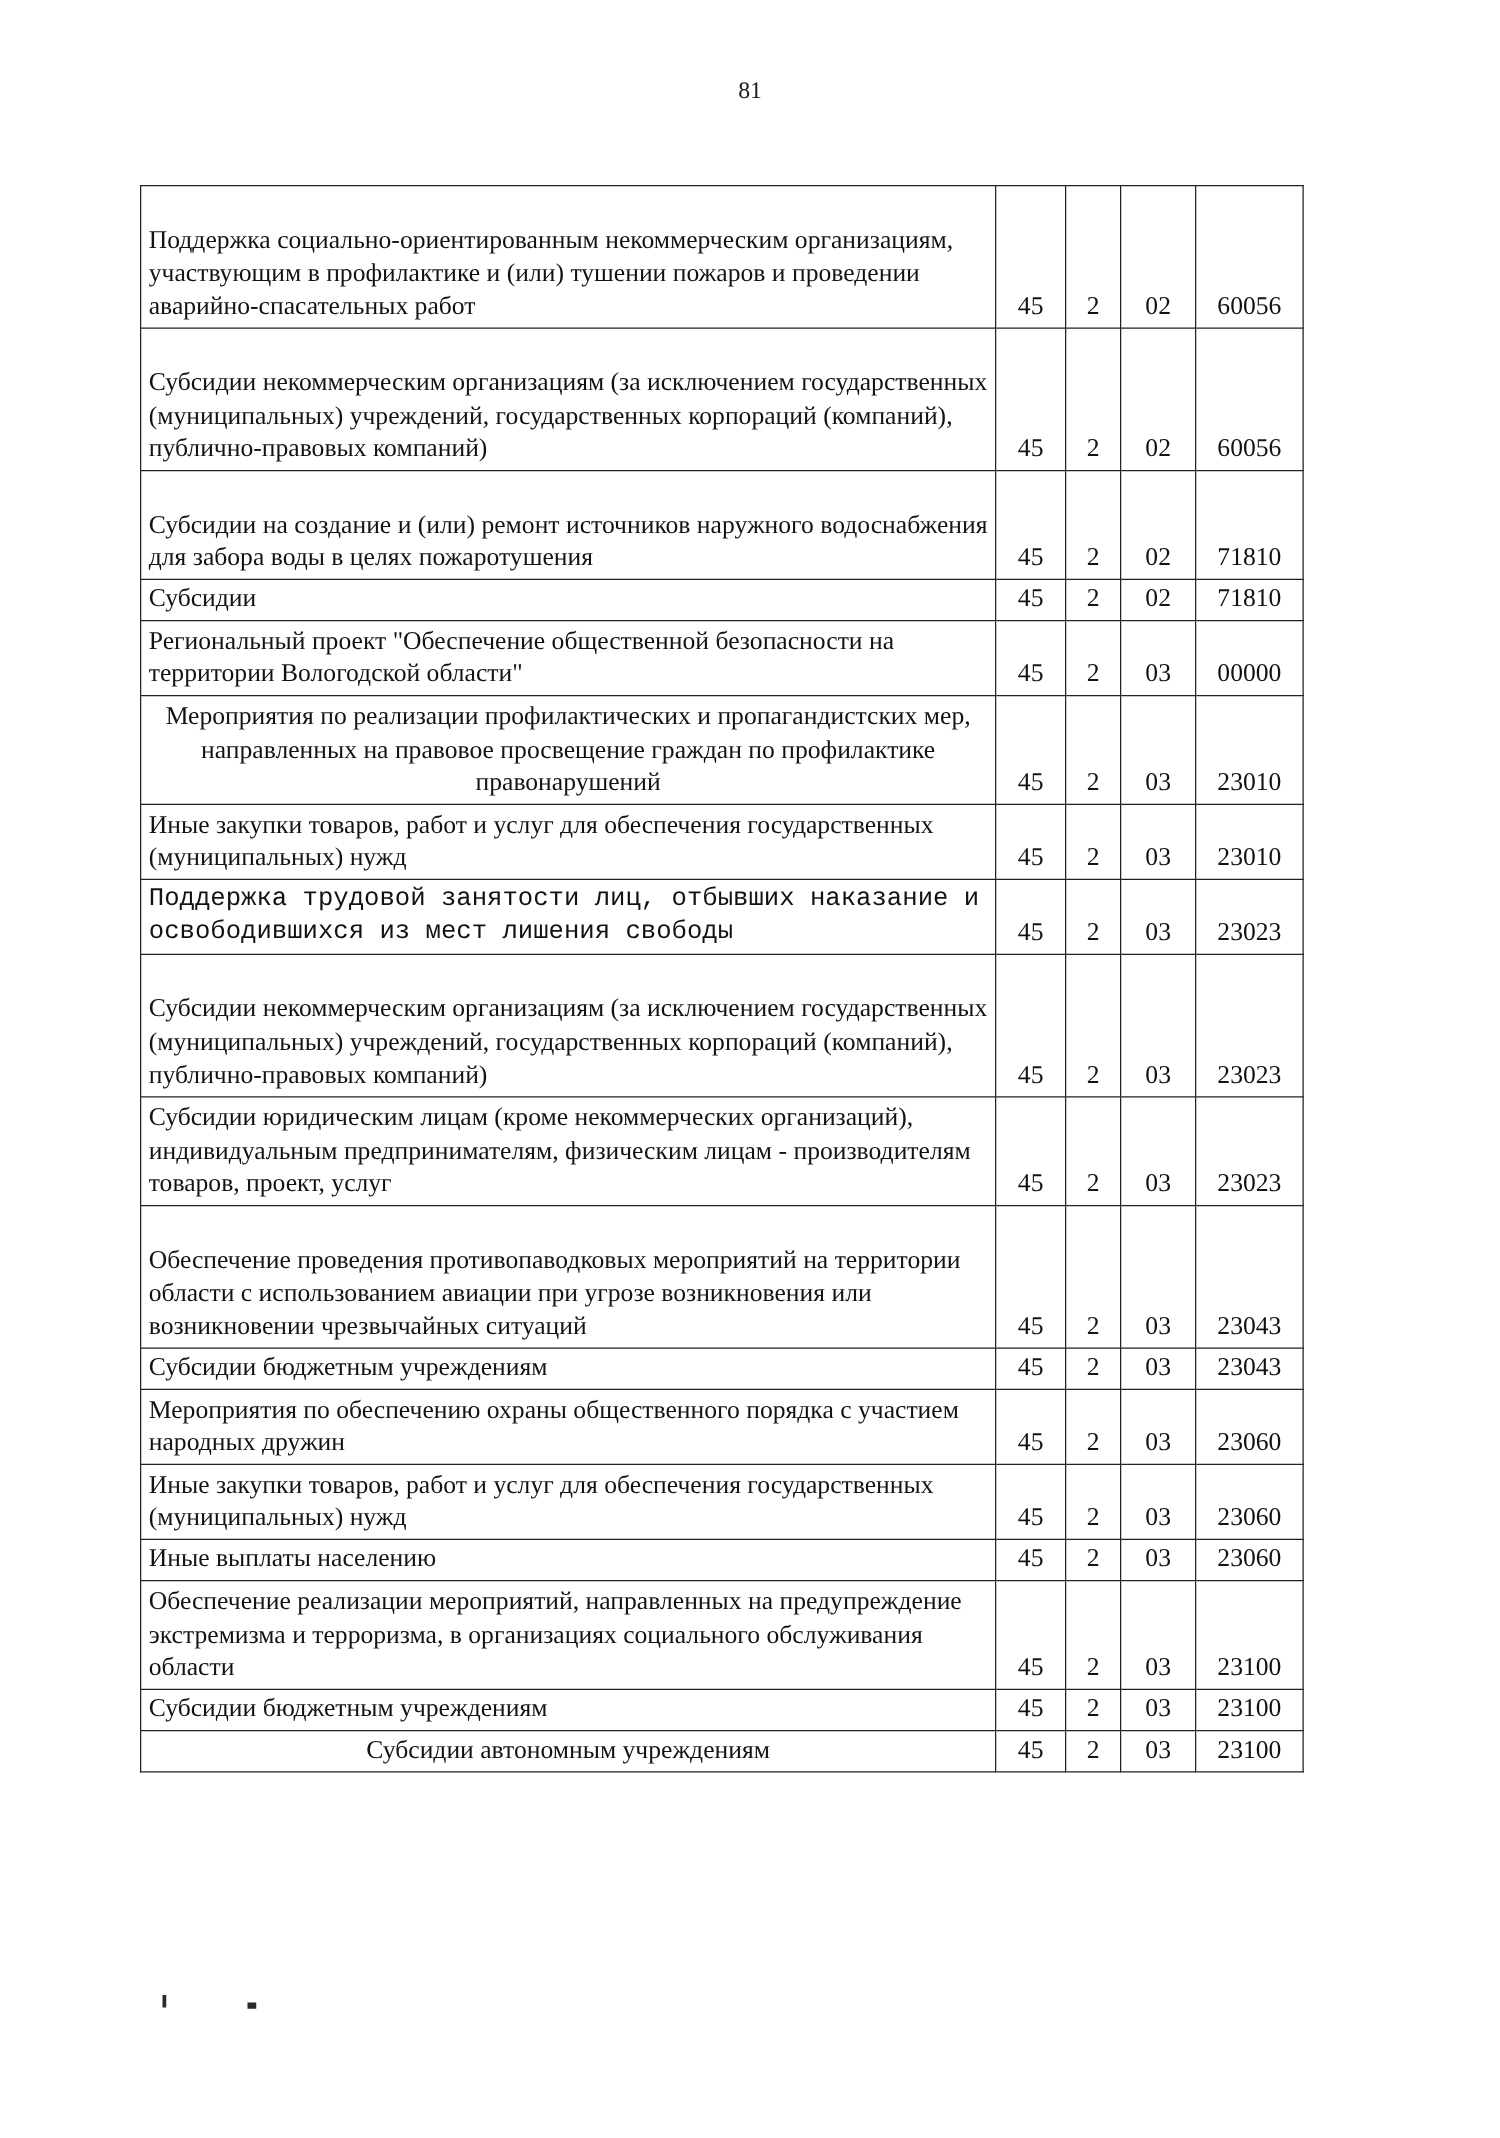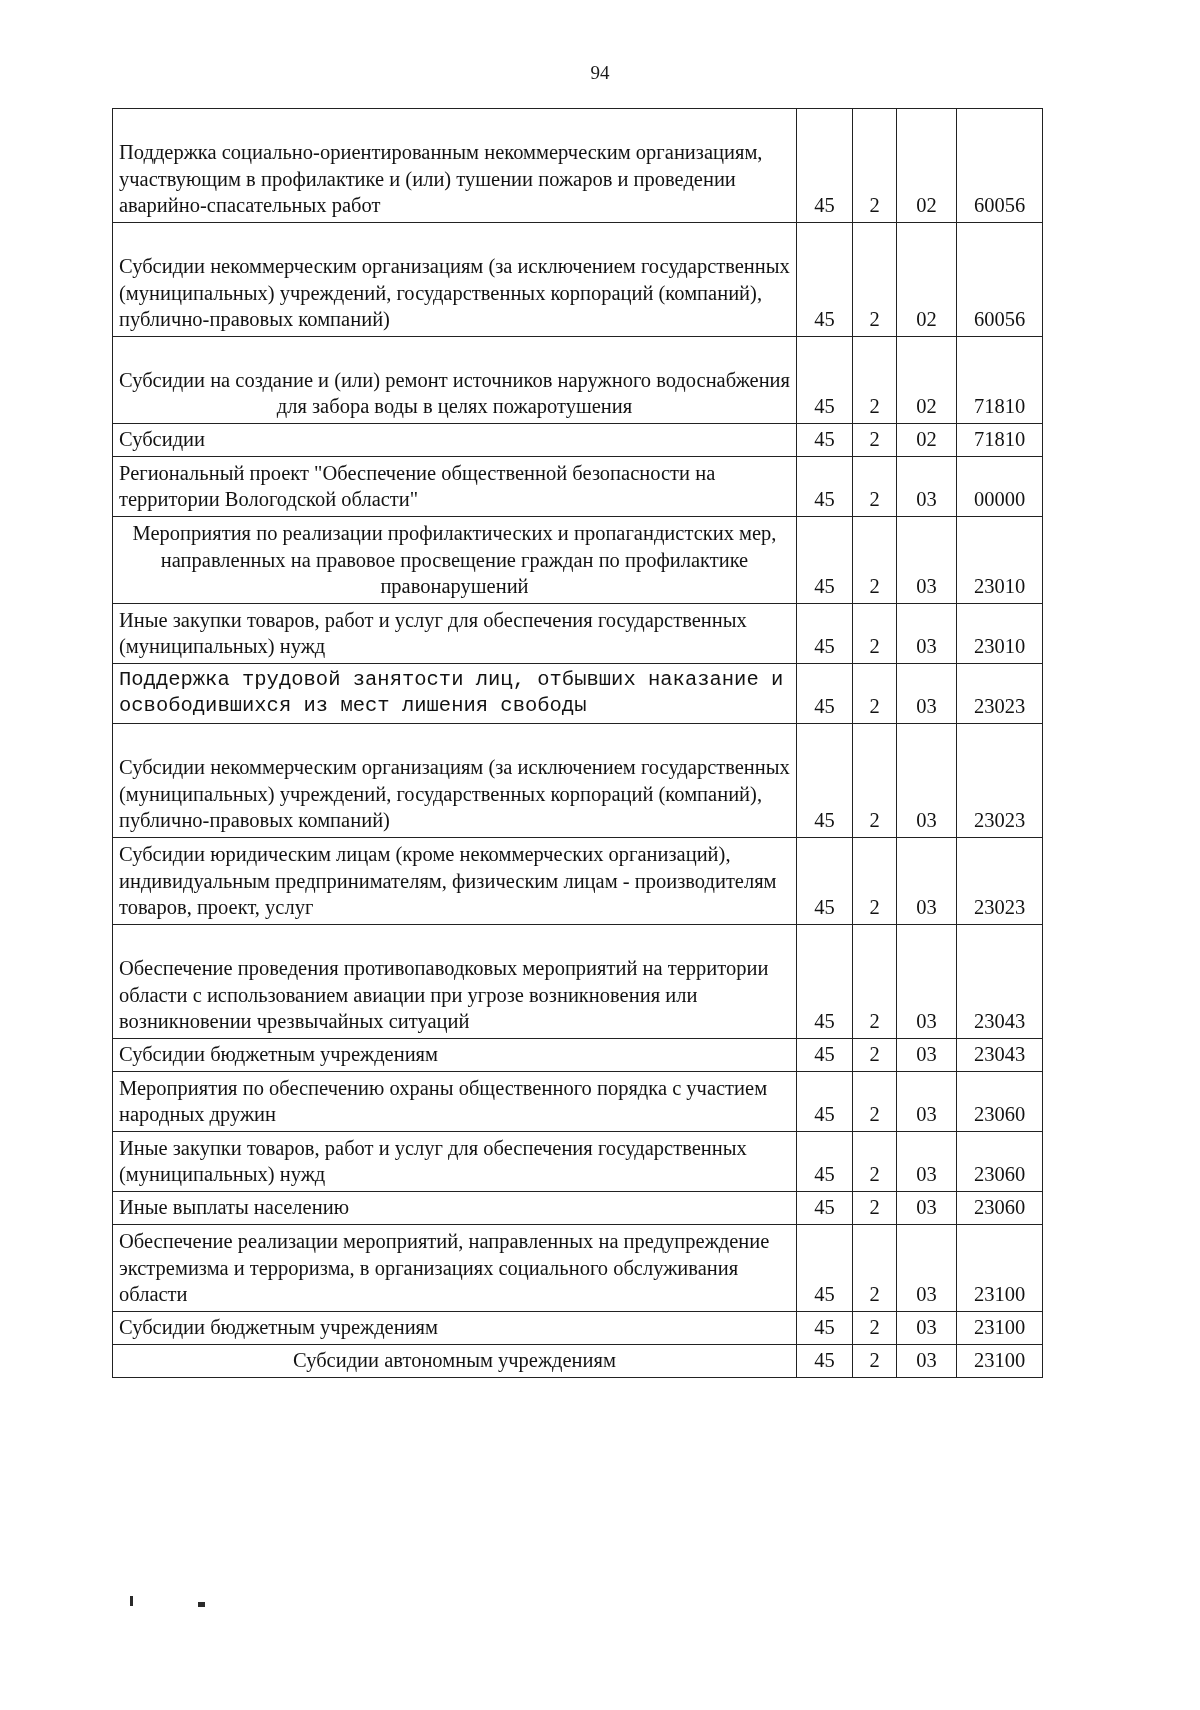--- a/index.html
+++ b/index.html
@@ -36,20 +36,21 @@
     top: 108px;
     left: 112px;
     width: 930px;
   }
   table.budget {
     border-collapse: collapse;
     width: 930px;
     table-layout: fixed;
     font-size: 20.5px;
     line-height: 1.30;
+    margin-top: 40px;
   }
   table.budget td {
     border: 1px solid #1d1d1d;
     vertical-align: bottom;
     padding: 2px 6px 3px 6px;
     font-family: "Liberation Serif", serif;
     color: #121212;
   }
   td.name {
     text-align: left;
@@ -92,21 +93,21 @@
     width: 7px;
     height: 5px;
     background: #2a2a2a;
   }
 </style>
 </head>
 <body>
 
 <div class="page">
 
-  <div class="page-number">94</div>
+  <div class="page-number">81</div>
 
   <div class="table-wrap">
     <table class="budget">
       <colgroup>
         <col class="c-name">
         <col class="c-a">
         <col class="c-b">
         <col class="c-c">
         <col class="c-d">
       </colgroup>
@@ -119,21 +120,21 @@
             <td class="num">60056</td>
           </tr>
           <tr>
             <td class="name" style="height: 108px;">Субсидии некоммерческим организациям (за исключением государственных (муниципальных) учреждений, государственных корпораций (компаний), публично-правовых компаний)</td>
             <td class="num">45</td>
             <td class="num">2</td>
             <td class="num">02</td>
             <td class="num">60056</td>
           </tr>
           <tr>
-            <td class="name" style="height: 81px; text-align: center;">Субсидии на создание и (или) ремонт источников наружного водоснабжения для забора воды в целях пожаротушения</td>
+            <td class="name" style="height: 81px;">Субсидии на создание и (или) ремонт источников наружного водоснабжения для забора воды в целях пожаротушения</td>
             <td class="num">45</td>
             <td class="num">2</td>
             <td class="num">02</td>
             <td class="num">71810</td>
           </tr>
           <tr>
             <td class="name" style="height: 27px;">Субсидии</td>
             <td class="num">45</td>
             <td class="num">2</td>
             <td class="num">02</td>

